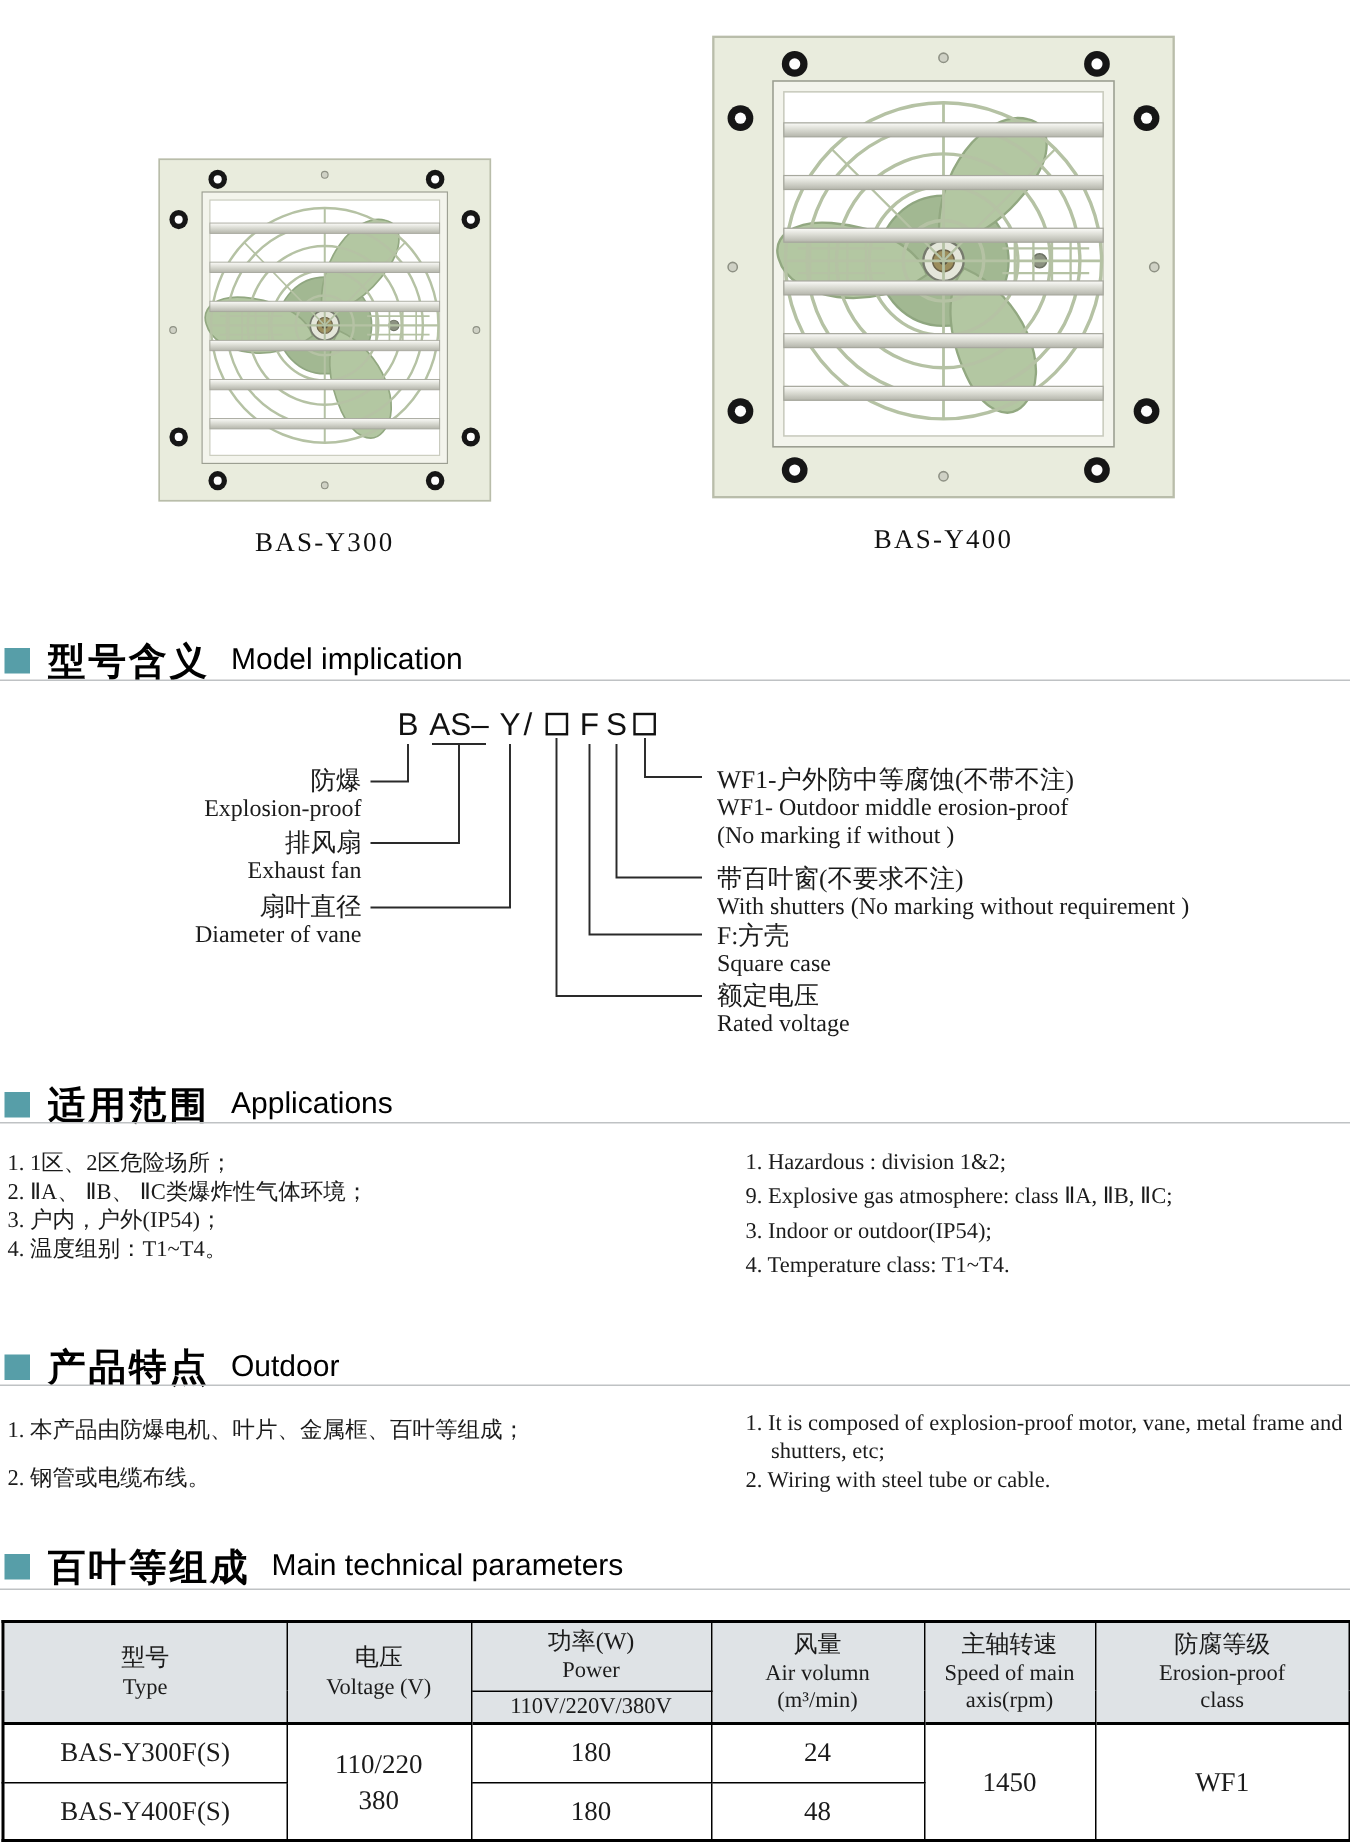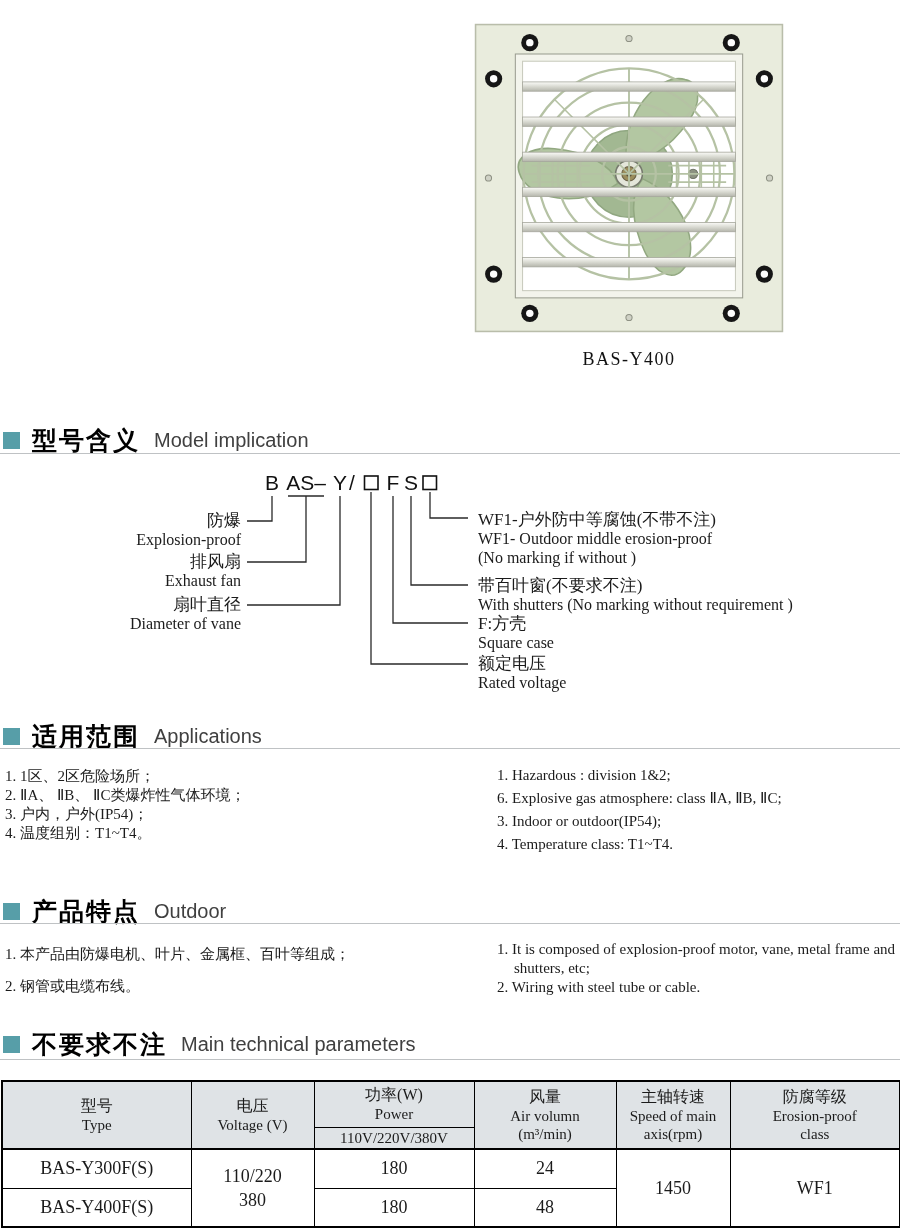--- a/index.html
+++ b/index.html
@@ -9,21 +9,21 @@
   
   .product{position:absolute;margin:0;}
   .product svg{display:block;}
   .figcap{margin-top:16px;text-align:center;font-size:18px;letter-spacing:1.5px;color:#111;}
 
   
   .sec{position:absolute;left:0;display:flex;align-items:center;
        font-family:"Liberation Sans", sans-serif;white-space:nowrap;}
   .sec .bullet{width:17px;height:17px;background:#579ea8;margin-left:3px;flex:0 0 auto;}
   .sec .t-cn{font-weight:bold;font-size:25px;letter-spacing:2px;margin-left:12px;color:#000;}
-  .sec .t-en{font-size:20px;margin-left:14px;color:#404040;}
+  .sec .t-en{font-size:20px;margin-left:14px;color:#000000;}
   .rule{position:absolute;left:0;width:900px;height:1px;background:#bfc2c4;}
 
   
   .diagram-svg{position:absolute;left:0;top:458px;}
   .dlab{position:absolute;line-height:19px;font-size:16px;}
   .dlab .cn{font-size:17px;}
   .dlab-left{left:0;width:241px;text-align:right;}
   .dlab-right{left:478px;width:420px;text-align:left;}
 
   
@@ -120,20 +120,26 @@
           <rect x="47" y="91" width="206" height="9" fill="url(#slatGrad)"></rect>
           <rect x="47" y="125" width="206" height="9" fill="url(#slatGrad)"></rect>
           <rect x="47" y="159" width="206" height="9" fill="url(#slatGrad)"></rect>
           <rect x="47" y="193" width="206" height="9" fill="url(#slatGrad)"></rect>
           <rect x="47" y="227" width="206" height="9" fill="url(#slatGrad)"></rect>
         </g>
       </g>
     </defs>
   </svg>
 
+  <figure class="product" style="left:105px;top:105px;">
+    <svg width="223" height="230" viewBox="0 0 300 300" preserveAspectRatio="none">
+        <use href="#fan-unit"></use>
+      </svg>
+    <figcaption class="figcap">BAS-Y300</figcaption>
+  </figure>
 
   <figure class="product" style="left:474px;top:23px;">
     <svg width="310" height="310" viewBox="0 0 300 300" preserveAspectRatio="none">
         <use href="#fan-unit"></use>
       </svg>
     <figcaption class="figcap">BAS-Y400</figcaption>
   </figure>
 
   <div class="sec" style="top:424px;">
     <span class="bullet"></span>
@@ -203,21 +209,21 @@
   <div class="rule" style="top:748px;"></div>
 
   <div class="list lh19" style="left:5px;top:767px;">
     <div>1. 1区、2区危险场所；</div>
     <div>2. ⅡA、 ⅡB、 ⅡC类爆炸性气体环境；</div>
     <div>3. 户内，户外(IP54)；</div>
     <div>4. 温度组别：T1~T4。</div>
   </div>
   <div class="list lh23" style="left:497px;top:764px;">
     <div>1. Hazardous : division 1&amp;2;</div>
-    <div>6. Explosive gas  atmosphere:  class ⅡA, ⅡB, ⅡC;</div>
+    <div>9. Explosive gas  atmosphere:  class ⅡA, ⅡB, ⅡC;</div>
     <div>3. Indoor or  outdoor(IP54);</div>
     <div>4. Temperature class: T1~T4.</div>
   </div>
 
   <div class="sec" style="top:895px;">
     <span class="bullet"></span>
     <span class="t-cn">产品特点</span>
     <span class="t-en">Outdoor</span>
   </div>
   <div class="rule" style="top:923px;"></div>
@@ -226,21 +232,21 @@
     <div>1. 本产品由防爆电机、叶片、金属框、百叶等组成；</div>
     <div>2. 钢管或电缆布线。</div>
   </div>
   <div class="list feat-en" style="left:497px;top:940px;">
     <div>1. It is composed of  explosion-proof motor, vane, metal frame and shutters, etc;</div>
     <div>2. Wiring with steel tube or cable.</div>
   </div>
 
   <div class="sec" style="top:1028px;">
     <span class="bullet"></span>
-    <span class="t-cn">不要求不注</span>
+    <span class="t-cn">百叶等组成</span>
     <span class="t-en">Main technical parameters</span>
   </div>
   <div class="rule" style="top:1059px;"></div>
 
   <div class="table-wrap">
     <table>
       <colgroup>
         <col style="width:189px">
           <col style="width:123px">
           <col style="width:160px">

